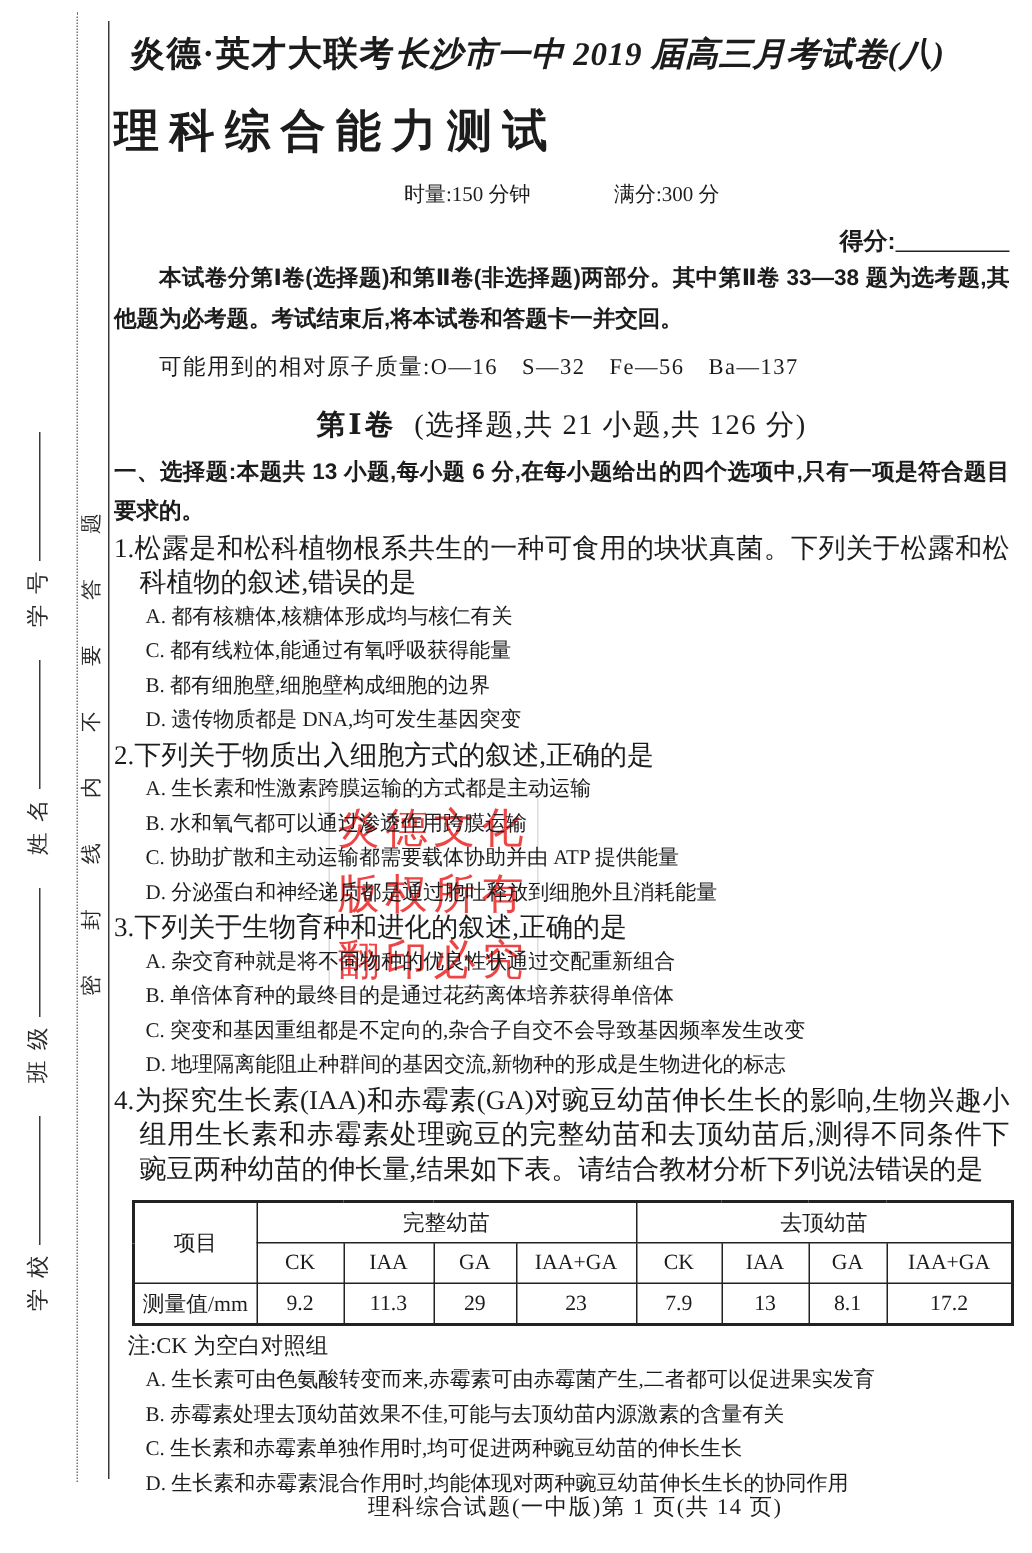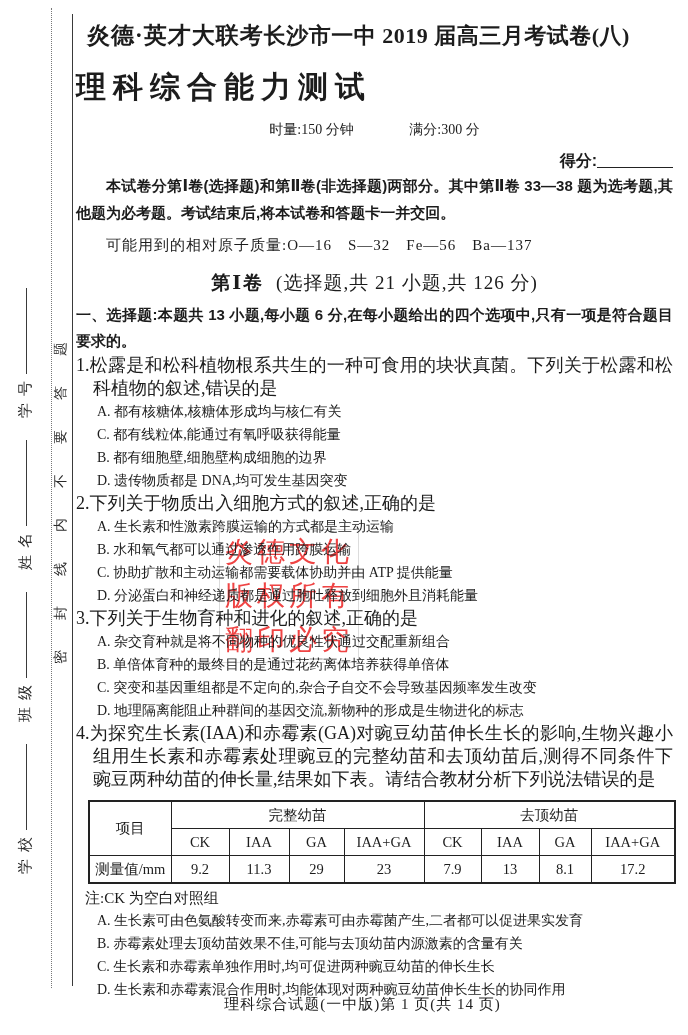--- a/index.html
+++ b/index.html
@@ -25,21 +25,21 @@
   .watermark{
     position:absolute;left:219px;top:529px;width:138px;z-index:0;
     border:1px solid #dcdcdc;text-align:center;
     color:#ef4444;font-size:28px;line-height:44px;letter-spacing:4px;
     font-family:"Liberation Sans","DejaVu Sans",sans-serif;
   }
   
   .content{position:absolute;left:76px;top:20px;width:597px;z-index:1;}
   .header-line{white-space:nowrap;margin-left:11px;font-size:22px;}
   .header-line .series{font-weight:bold;font-size:23px;letter-spacing:1px;}
-  .header-line .rest{font-weight:bold;letter-spacing:0.5px;}
+  .header-line .rest{font-weight:bold;letter-spacing:0.5px;font-style:italic;}
   .paper-title{
     text-align:left;margin-top:16px;font-size:30px;font-weight:bold;letter-spacing:7px;
     font-family:"Liberation Sans","DejaVu Sans",sans-serif;
   }
   .meta-line{text-align:center;margin-top:13px;font-size:14px;}
   .meta-line span{margin:0 26px;}
   .score-line{
     text-align:right;margin-top:12px;font-size:16px;font-weight:bold;
     font-family:"Liberation Sans","DejaVu Sans",sans-serif;
   }
@@ -58,21 +58,21 @@
   }
   .q-stem{font-size:18px;line-height:23px;padding-left:17px;text-indent:-17px;text-align:justify;}
   .q-option{font-size:14px;line-height:23px;padding-left:21px;text-align:justify;}
   
   .qtable{
     border-collapse:collapse;table-layout:fixed;margin:9px 0 3px 12px;width:586px;
     text-align:center;font-size:14.5px;border:2px solid #222;
   }
   .qtable th,.qtable td{border:1px solid #222;font-weight:normal;padding:2px 1px;height:22px;}
   .table-note{font-size:15px;line-height:22px;padding-left:9px;margin-top:3px;}
-  .page-footer{position:absolute;left:64px;width:597px;top:995px;text-align:center;font-size:15px;letter-spacing:1px;z-index:1;}
+  .page-footer{position:absolute;left:85px;width:597px;top:995px;text-align:center;font-size:15px;letter-spacing:1px;z-index:1;}
 </style>
 </head>
 <body>
 
 <div class="dotted-rule"></div>
 <div class="solid-rule"></div>
 
 <div class="margin-fields">
   <span><span class="lbl">学校</span><span class="fline"></span></span><span><span class="lbl">班级</span><span class="fline"></span></span><span><span class="lbl">姓名</span><span class="fline"></span></span><span><span class="lbl">学号</span><span class="fline"></span></span>
 </div>

